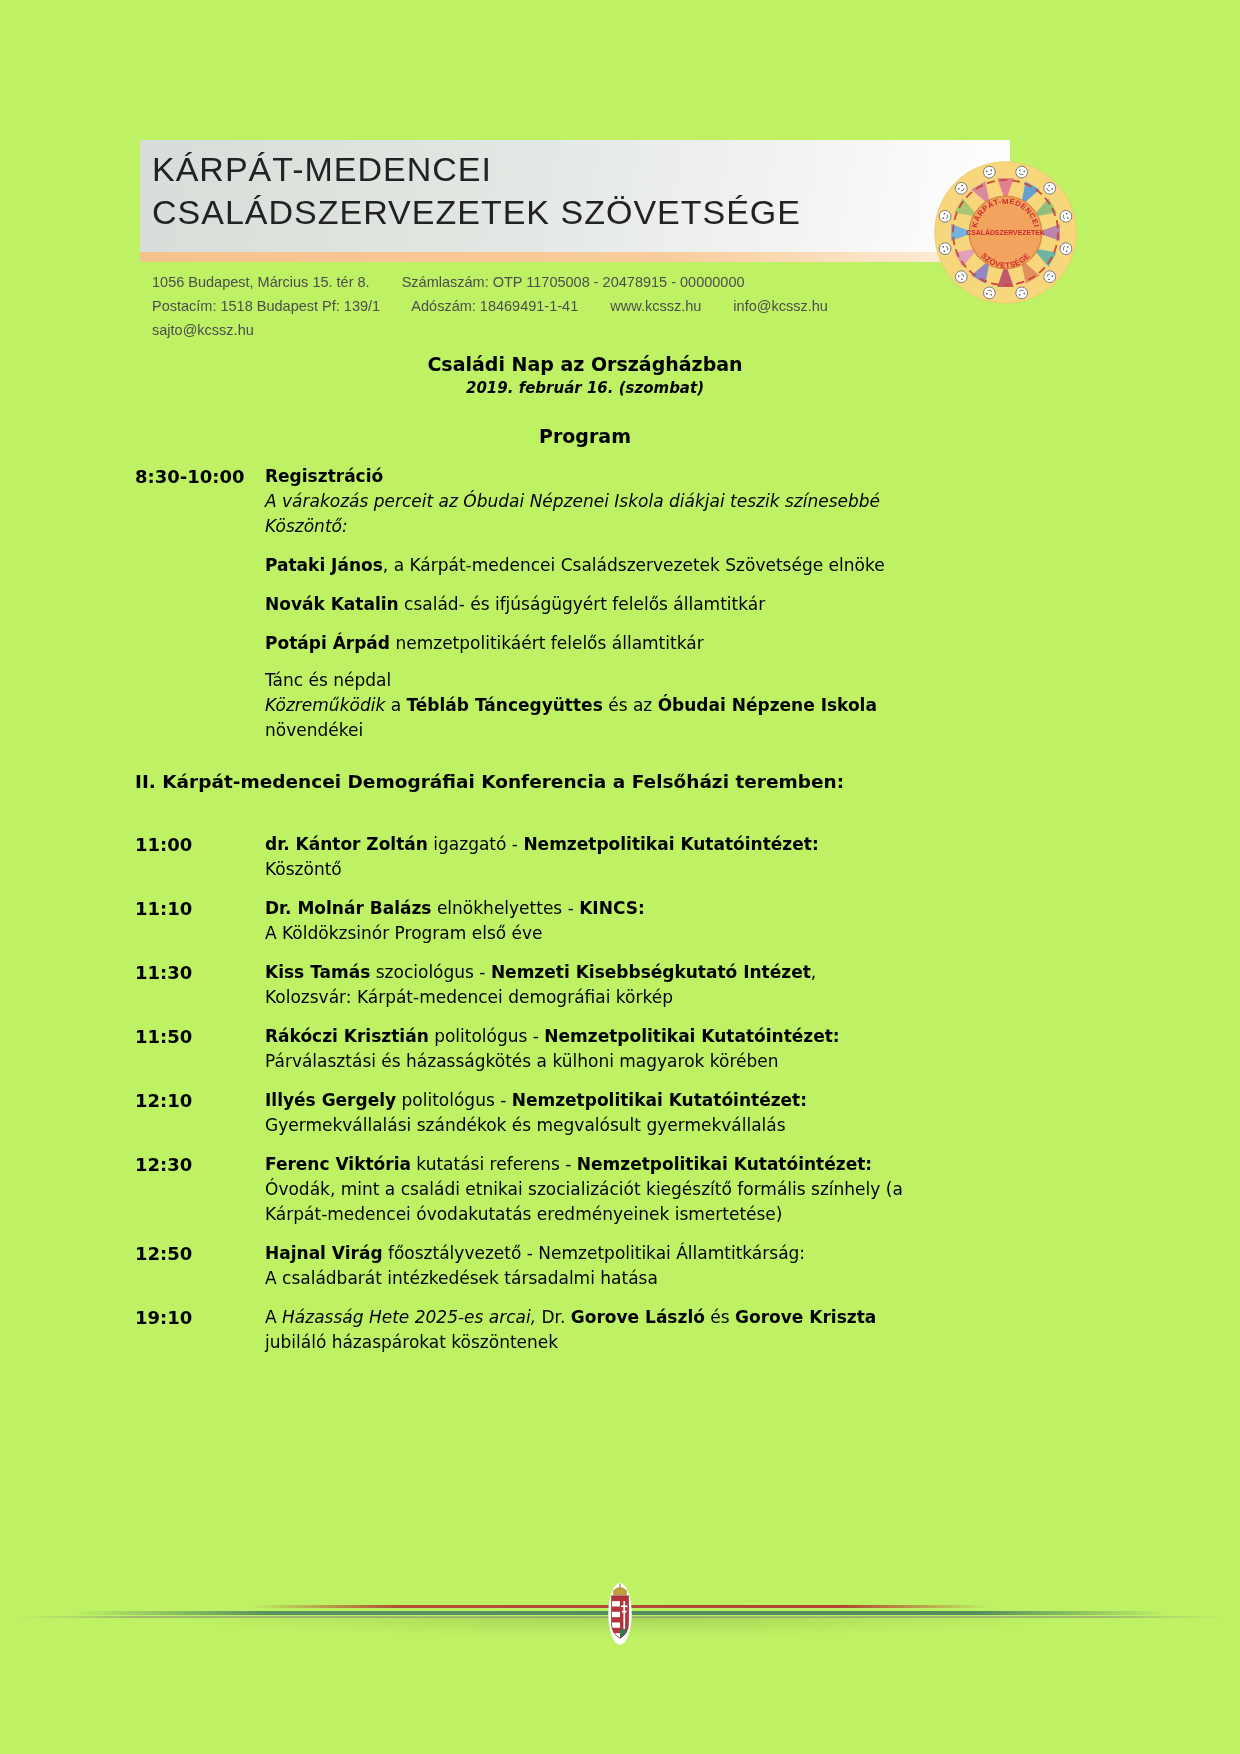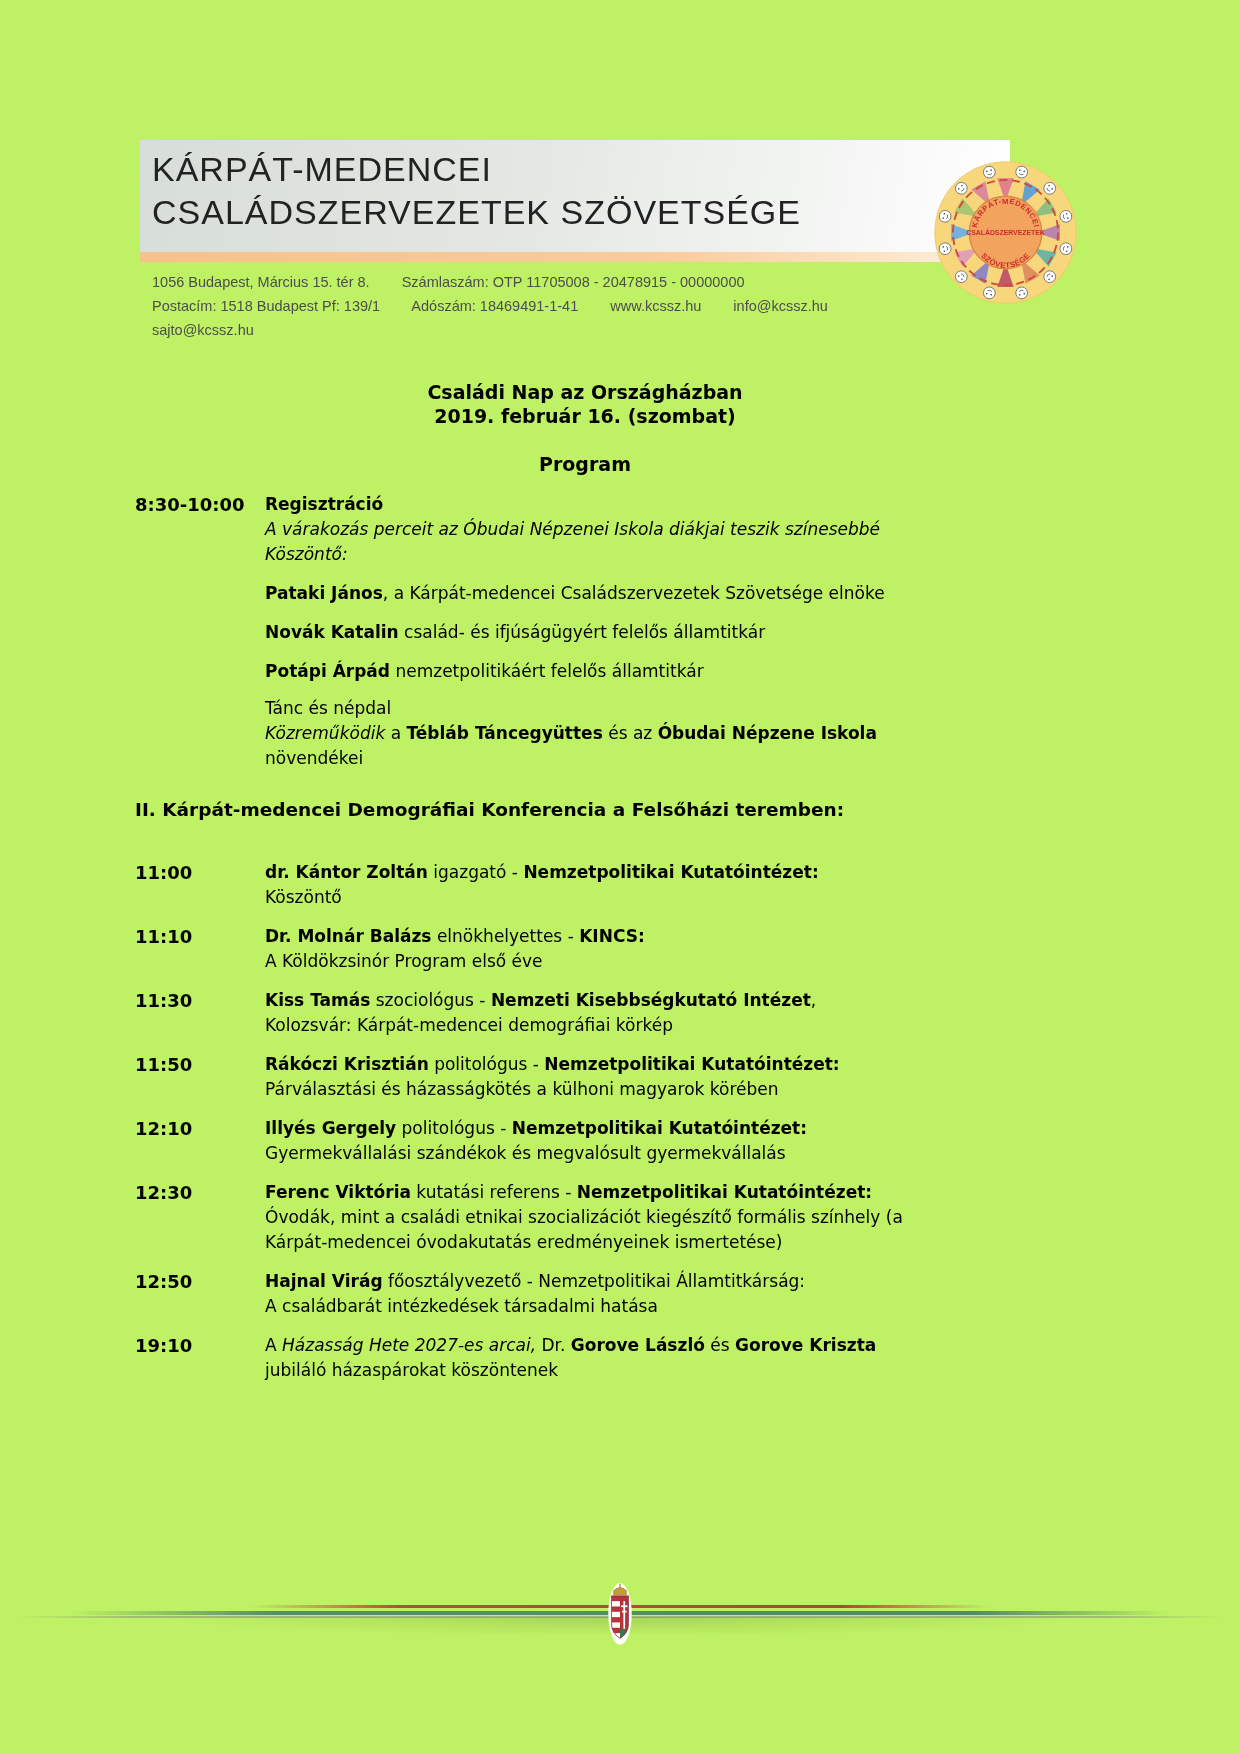--- a/index.html
+++ b/index.html
@@ -14,24 +14,24 @@
   .orange-bar{position:absolute;left:140px;top:252px;width:870px;height:10px;
               background:linear-gradient(to right,#f6c28b 0%,#f8cc9c 60%,#fce4c6 85%,#fdf2e3 100%);}
   .contact{position:absolute;left:152px;top:270px;width:760px;
            font-family:"Liberation Sans",sans-serif;font-size:14.5px;line-height:24px;color:#4d4d4d;}
   .contact-line span{margin-right:28px;white-space:nowrap;}
 
   .logo{position:absolute;left:933px;top:160px;width:145px;height:145px;}
   .logo text{font-family:"Liberation Sans",sans-serif;font-weight:bold;fill:#cc2b2b;}
 
   
-  .main{position:absolute;left:135px;top:380px;width:900px;}
+  .main{position:absolute;left:135px;top:352px;width:900px;}
   .center{text-align:center;}
   .doc-title{font-size:19px;font-weight:bold;line-height:24px;}
-  .doc-date{font-size:19px;font-weight:bold;line-height:24px;}
+  .doc-date{font-size:15px;font-weight:bold;font-style:italic;line-height:24px;}
   .doc-program{font-size:19px;font-weight:bold;line-height:24px;margin-top:24px;}
 
   .row{display:flex;}
   .time{width:130px;font-weight:bold;font-size:18px;line-height:25px;flex:0 0 130px;}
   .desc{flex:1;font-size:17px;line-height:25px;}
   .tl{white-space:nowrap;line-height:25px;font-size:17px;}
   .b{font-weight:bold;}
   .i{font-style:italic;text-align:center;}
   .indent{margin-left:130px;}
 
@@ -290,21 +290,21 @@
     <div class="row row2">
       <div class="time">12:50</div>
       <div class="desc">
           <div class="tl"><span class="b">Hajnal Virág</span><span> főosztályvezető - Nemzetpolitikai Államtitkárság:</span></div>
           <div class="tl"><span> A családbarát intézkedések társadalmi hatása</span></div>
         </div>
     </div>
     <div class="row row2">
       <div class="time">19:10</div>
       <div class="desc">
-          <div class="tl"><span>A </span><span class="i">Házasság Hete 2027-es arcai,</span><span> Dr. </span><span class="b">Gorove László</span><span> és </span><span class="b">Gorove Kriszta</span></div>
+          <div class="tl"><span>A </span><span class="i">Házasság Hete 2025-es arcai,</span><span> Dr. </span><span class="b">Gorove László</span><span> és </span><span class="b">Gorove Kriszta</span></div>
           <div class="tl"><span>jubiláló házaspárokat köszöntenek</span></div>
         </div>
     </div>
   </div>
 
   <div class="rule-red"></div>
   <div class="rule-green"></div>
   <div class="rule-gray"></div>
   <div class="rule-shadow"></div>
 

